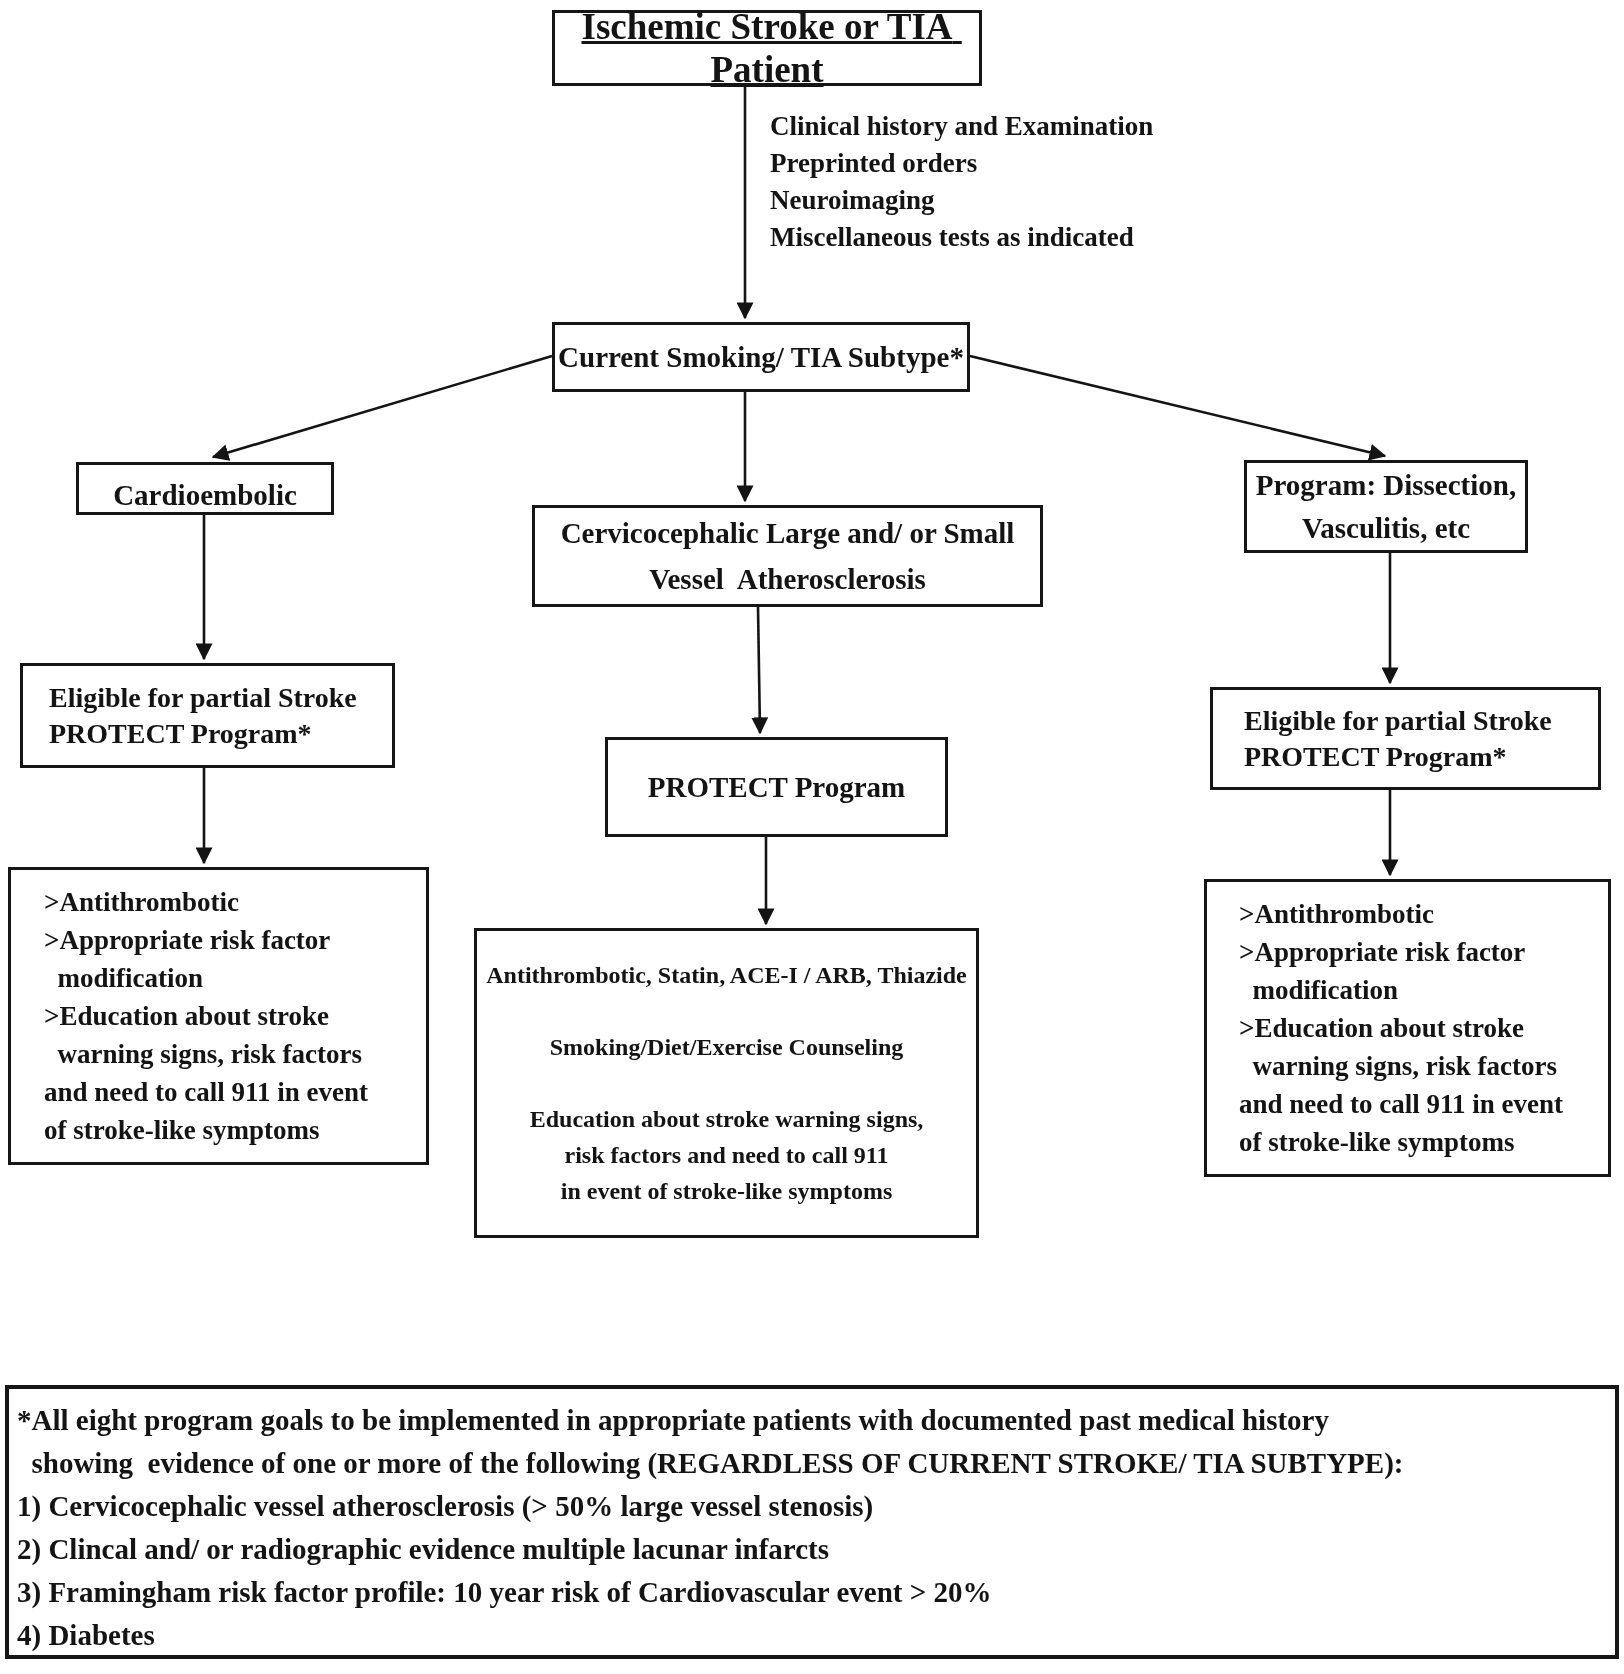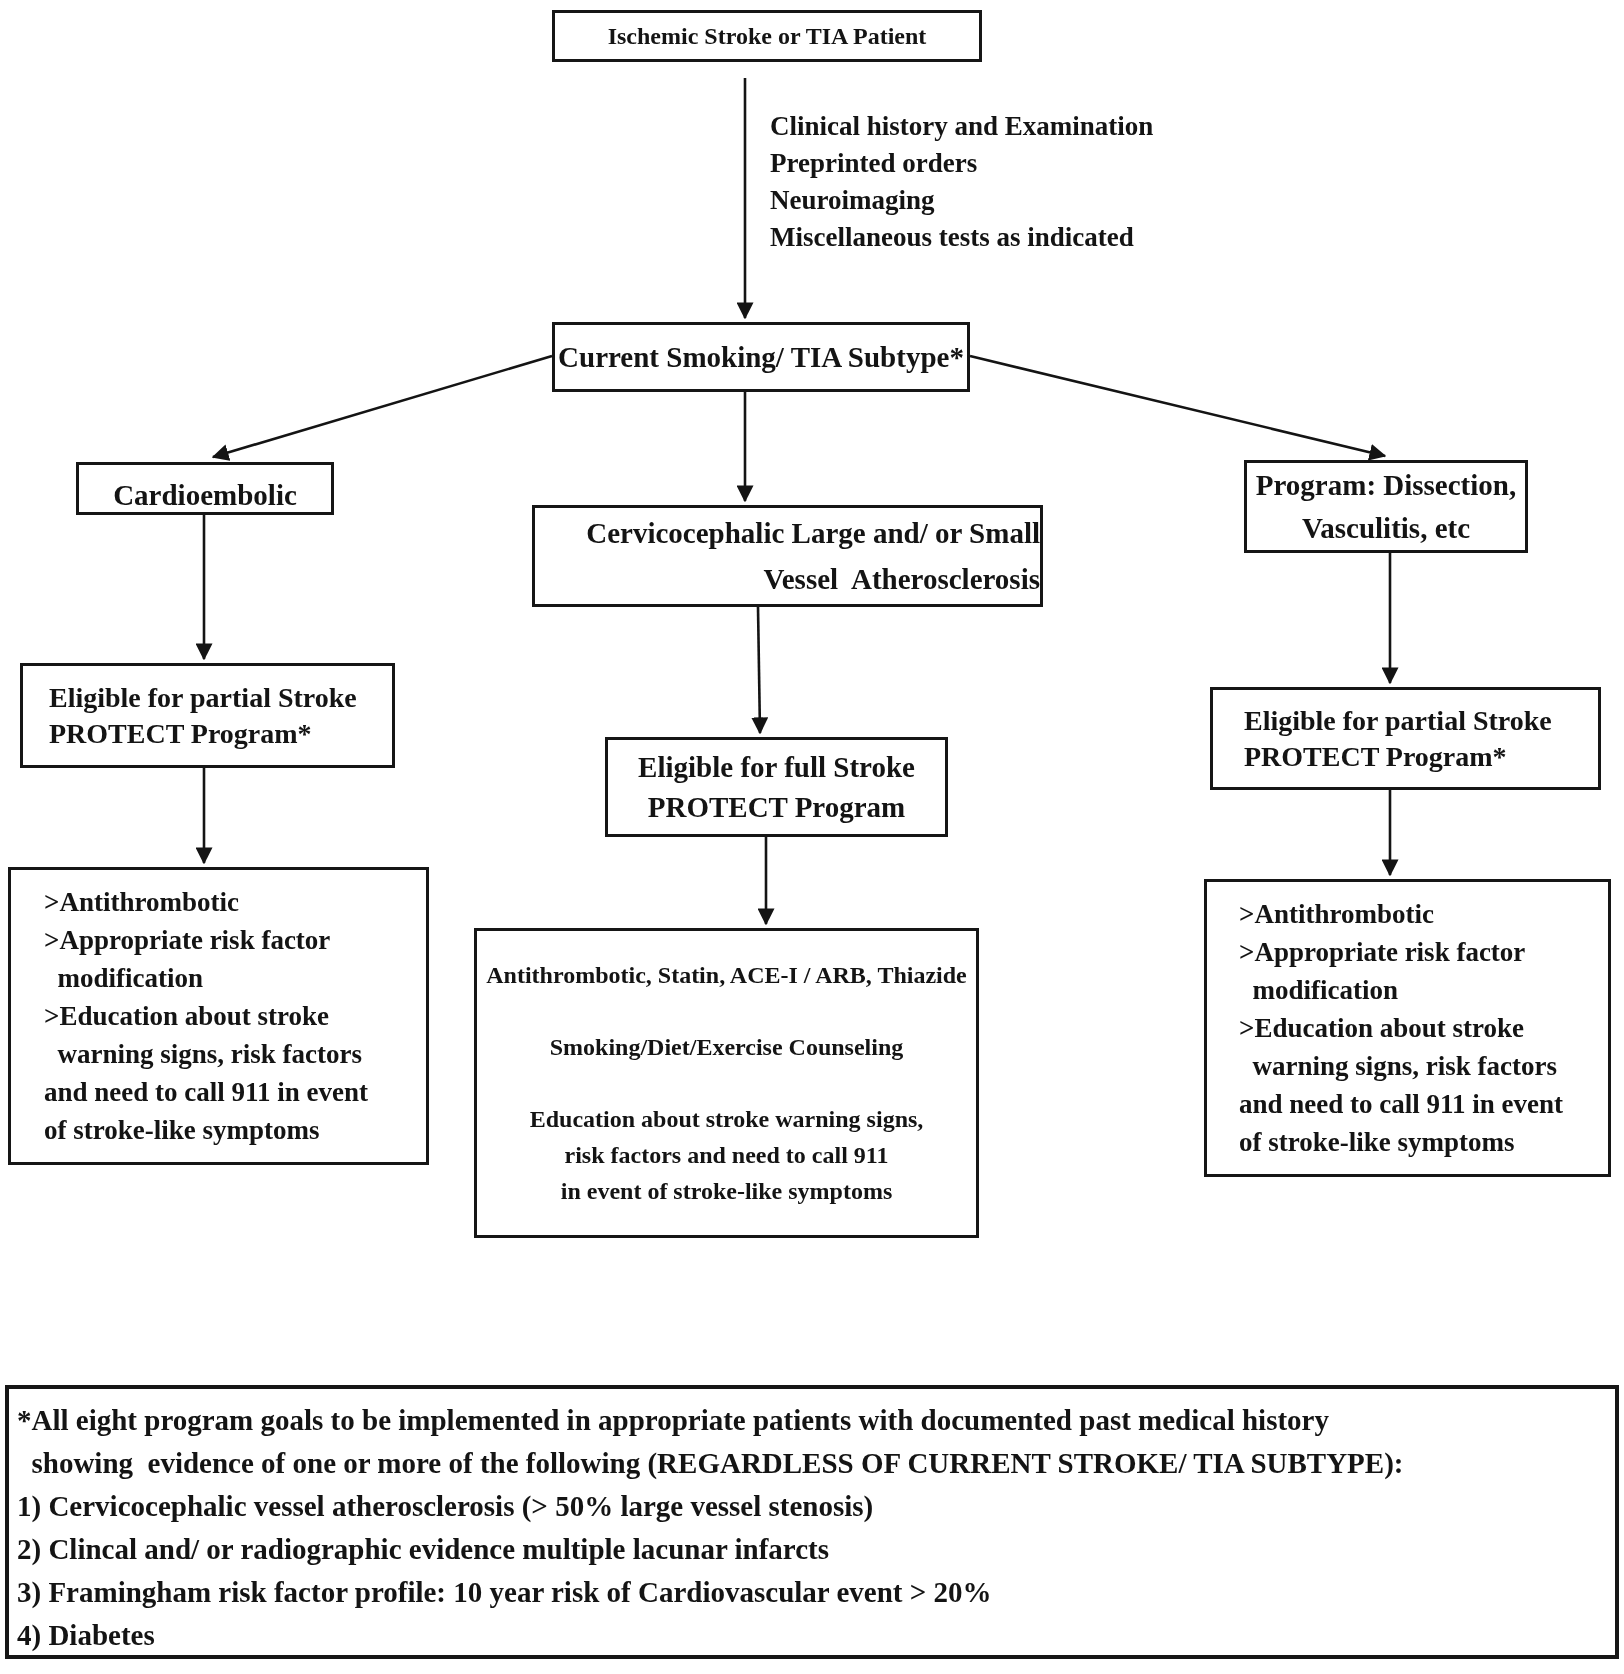--- a/index.html
+++ b/index.html
@@ -9,27 +9,27 @@
     overflow:hidden;
   }
   .connectors{position:absolute;left:0;top:0;width:1624px;height:1674px;pointer-events:none;}
   .connectors line{stroke:#141414;stroke-width:2.6;}
   .box{position:absolute;border:3px solid #161616;background:#ffffff;box-sizing:border-box;
        display:flex;flex-direction:column;justify-content:center;}
   .center{align-items:center;text-align:center;}
   .left{align-items:flex-start;text-align:left;}
   .line{white-space:pre-wrap;}
   
-  .title-box{left:552px;top:10px;width:430px;height:52px;font-size:24px;}
+  .title-box{left:552px;top:10px;width:430px;height:76px;font-size:37px;text-decoration:underline;}
   .workup-note{position:absolute;left:770px;top:108px;font-size:27px;line-height:37px;}
   .subtype-box{left:552px;top:322px;width:418px;height:70px;font-size:29px;}
   .cardio-box{left:76px;top:462px;width:258px;height:53px;font-size:29px;justify-content:flex-end;}
   .elig-left{left:20px;top:663px;width:375px;height:105px;font-size:28px;line-height:36px;padding-left:26px;}
   .plan-left{left:8px;top:867px;width:421px;height:298px;font-size:27px;line-height:38px;padding-left:33px;}
-  .athero-box{left:532px;top:505px;width:511px;height:102px;font-size:29px;line-height:46px;align-items:flex-end;}
+  .athero-box{left:532px;top:505px;width:511px;height:102px;font-size:29px;line-height:46px;}
   .elig-mid{left:605px;top:737px;width:343px;height:100px;font-size:29px;line-height:40px;}
   .plan-mid{left:474px;top:928px;width:505px;height:310px;font-size:24px;line-height:36px;}
   .others-box{left:1244px;top:460px;width:284px;height:93px;font-size:29px;line-height:43px;}
   .elig-right{left:1210px;top:687px;width:391px;height:103px;font-size:28px;line-height:36px;padding-left:31px;}
   .plan-right{left:1204px;top:879px;width:407px;height:298px;font-size:27px;line-height:38px;padding-left:32px;}
   .footnote-box{left:5px;top:1385px;width:1614px;height:274px;border-width:4px;
                 font-size:29px;line-height:43px;padding:10px 12px 4px 8px;justify-content:flex-start;}
 </style>
 </head>
 <body>
@@ -87,21 +87,20 @@
       <div class="line">and need to call 911 in event</div>
       <div class="line">of stroke-like symptoms</div>
     </div>
 
   <div class="box center athero-box">
       <div class="line">Cervicocephalic Large and/ or Small</div>
       <div class="line">Vessel  Atherosclerosis</div>
     </div>
 
   <div class="box center elig-mid">
-      <div class="line">Eligible for full Stroke</div>
       <div class="line">PROTECT Program</div>
     </div>
 
   <div class="box center plan-mid">
       <div class="line">Antithrombotic, Statin, ACE-I / ARB, Thiazide</div>
       <div class="line"> </div>
       <div class="line">Smoking/Diet/Exercise Counseling</div>
       <div class="line"> </div>
       <div class="line">Education about stroke warning signs,</div>
       <div class="line">risk factors and need to call 911</div>

